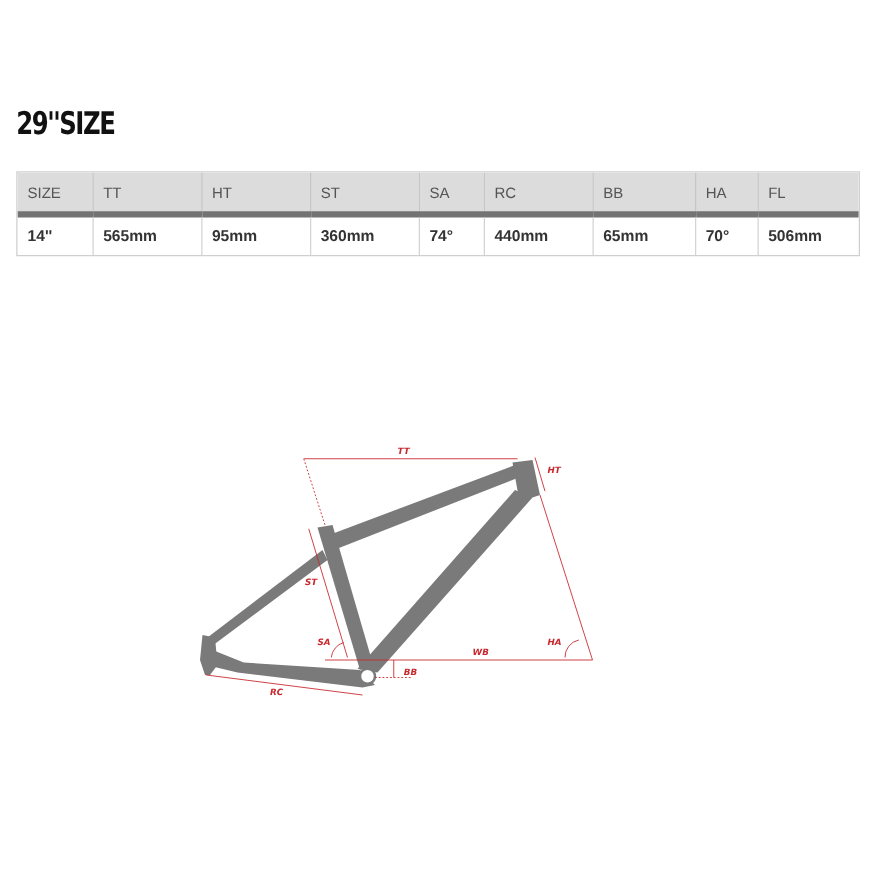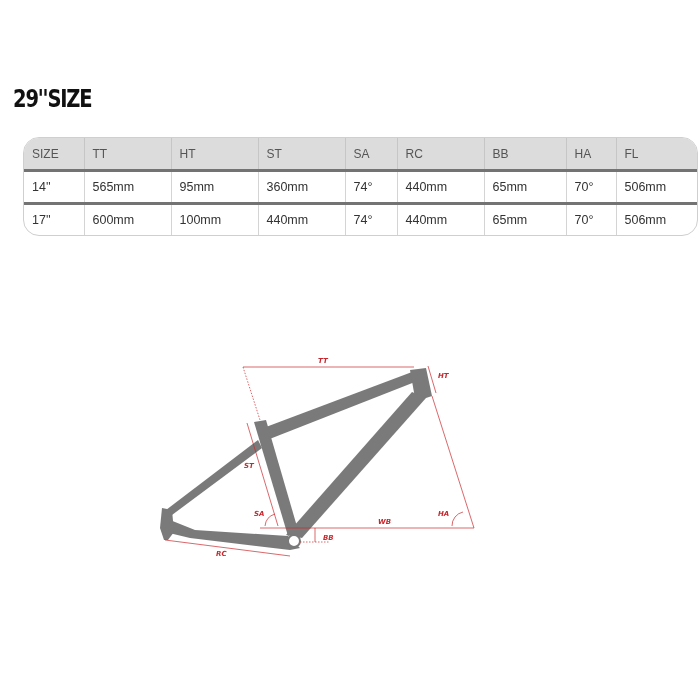--- a/index.html
+++ b/index.html
@@ -2,26 +2,26 @@
 <html><head>
 <meta charset="utf-8">
 <style>
   html, body { margin: 0; padding: 0; background: #ffffff; }
   body { width: 700px; height: 700px; position: relative; overflow: hidden;
          font-family: "Liberation Sans", sans-serif; color: #333; }
   .title { position: absolute; left: 13px; top: 84px; font-family: "DejaVu Sans", sans-serif;
            font-weight: bold; font-size: 25px; letter-spacing: -1.5px; color: #111;
            transform: scaleX(0.78); transform-origin: left top; }
   .table-wrap { position: absolute; left: 13px; top: 137px; width: 673px;
-                border: 1px solid #cfcfcf; border-radius: 16px; overflow: hidden; margin-left: 10px; }
+                border: 1px solid #cfcfcf; border-radius: 0; overflow: hidden; }
   table { border-collapse: collapse; width: 100%; table-layout: fixed; font-size: 12.5px; }
   th { background: #dcdcdc; color: #555; font-weight: normal; text-align: left;
        height: 31px; padding: 0 0 0 8px; border-right: 1px solid #c6c6c6; font-size: 12px; }
-  td { height: 30px; padding: 0 0 0 8px; border-top: 3px solid #737373;
-       border-right: 1px solid #d4d4d4; color: #333; }
+  td { height: 30px; padding: 0 0 0 8px; border-top: 5px solid #737373;
+       border-right: 1px solid #d4d4d4; color: #333; font-weight: bold; }
   th:last-child, td:last-child { border-right: none; }
   .diagram { position: absolute; left: 150px; top: 350px; width: 350px; height: 220px; }
   .dim-label { font-family: "DejaVu Sans", sans-serif; font-style: italic; font-weight: bold;
                font-size: 7px; fill: #c8282d; }
 </style>
 </head>
 <body>
 
 <div class="title">29''SIZE</div>
 
@@ -50,31 +50,20 @@
         <th>HA</th>
         <th>FL</th>
       </tr>
     </thead>
     <tbody>
       <tr>
         <td>14''</td>
         <td>565mm</td>
         <td>95mm</td>
         <td>360mm</td>
-        <td>74°</td>
-        <td>440mm</td>
-        <td>65mm</td>
-        <td>70°</td>
-        <td>506mm</td>
-      </tr>
-      <tr>
-        <td>17''</td>
-        <td>600mm</td>
-        <td>100mm</td>
-        <td>440mm</td>
         <td>74°</td>
         <td>440mm</td>
         <td>65mm</td>
         <td>70°</td>
         <td>506mm</td>
       </tr>
     </tbody>
   </table>
 </div>
 

